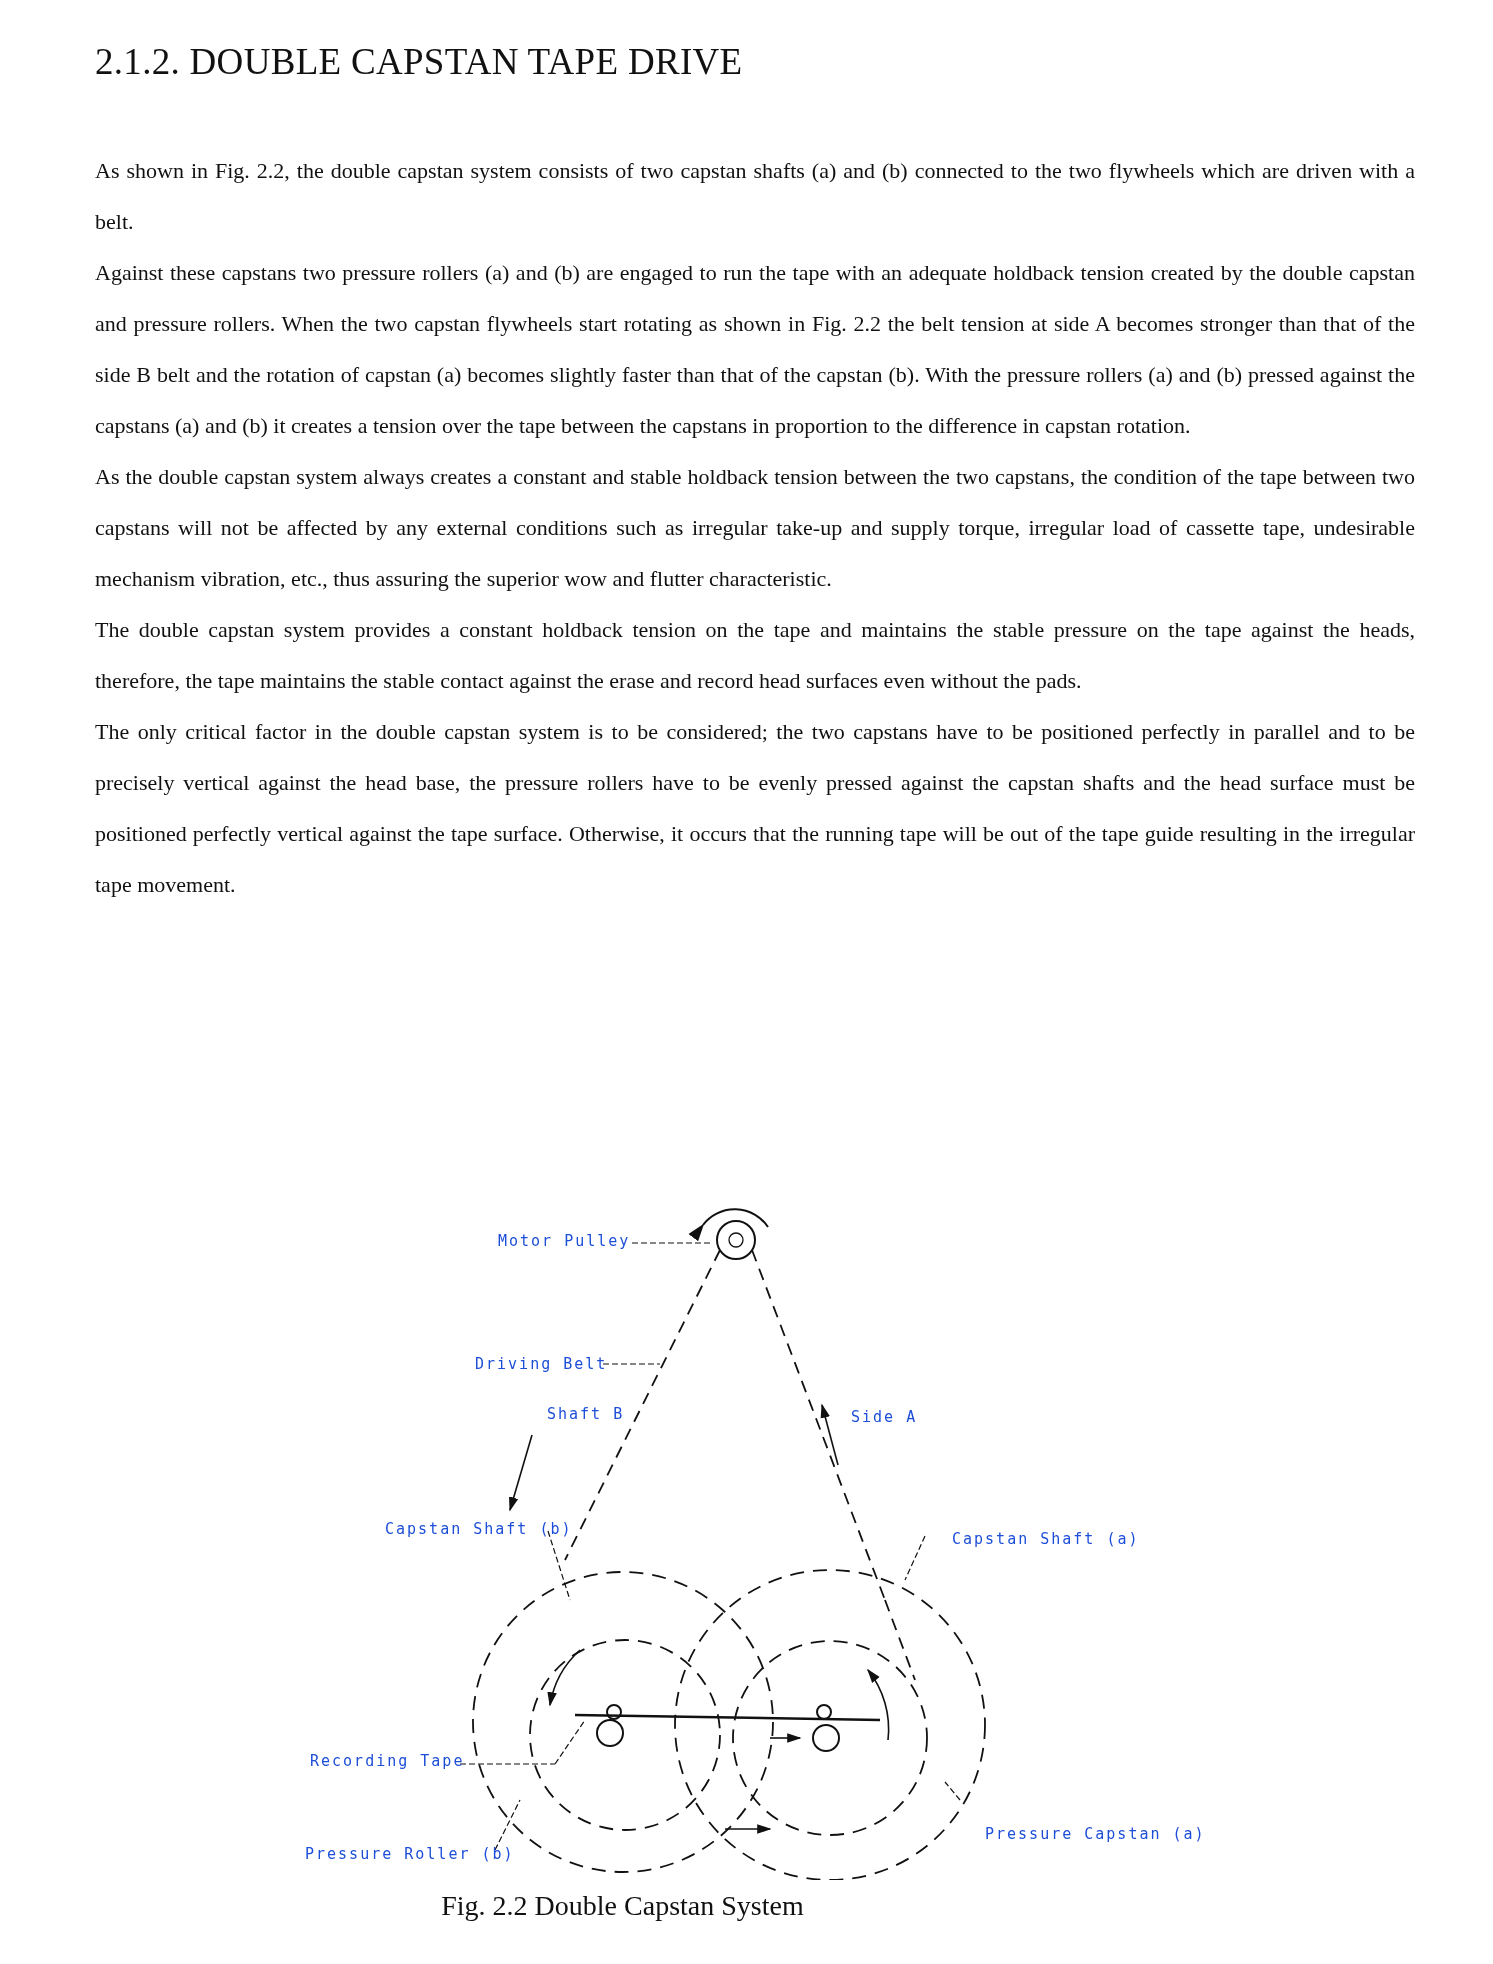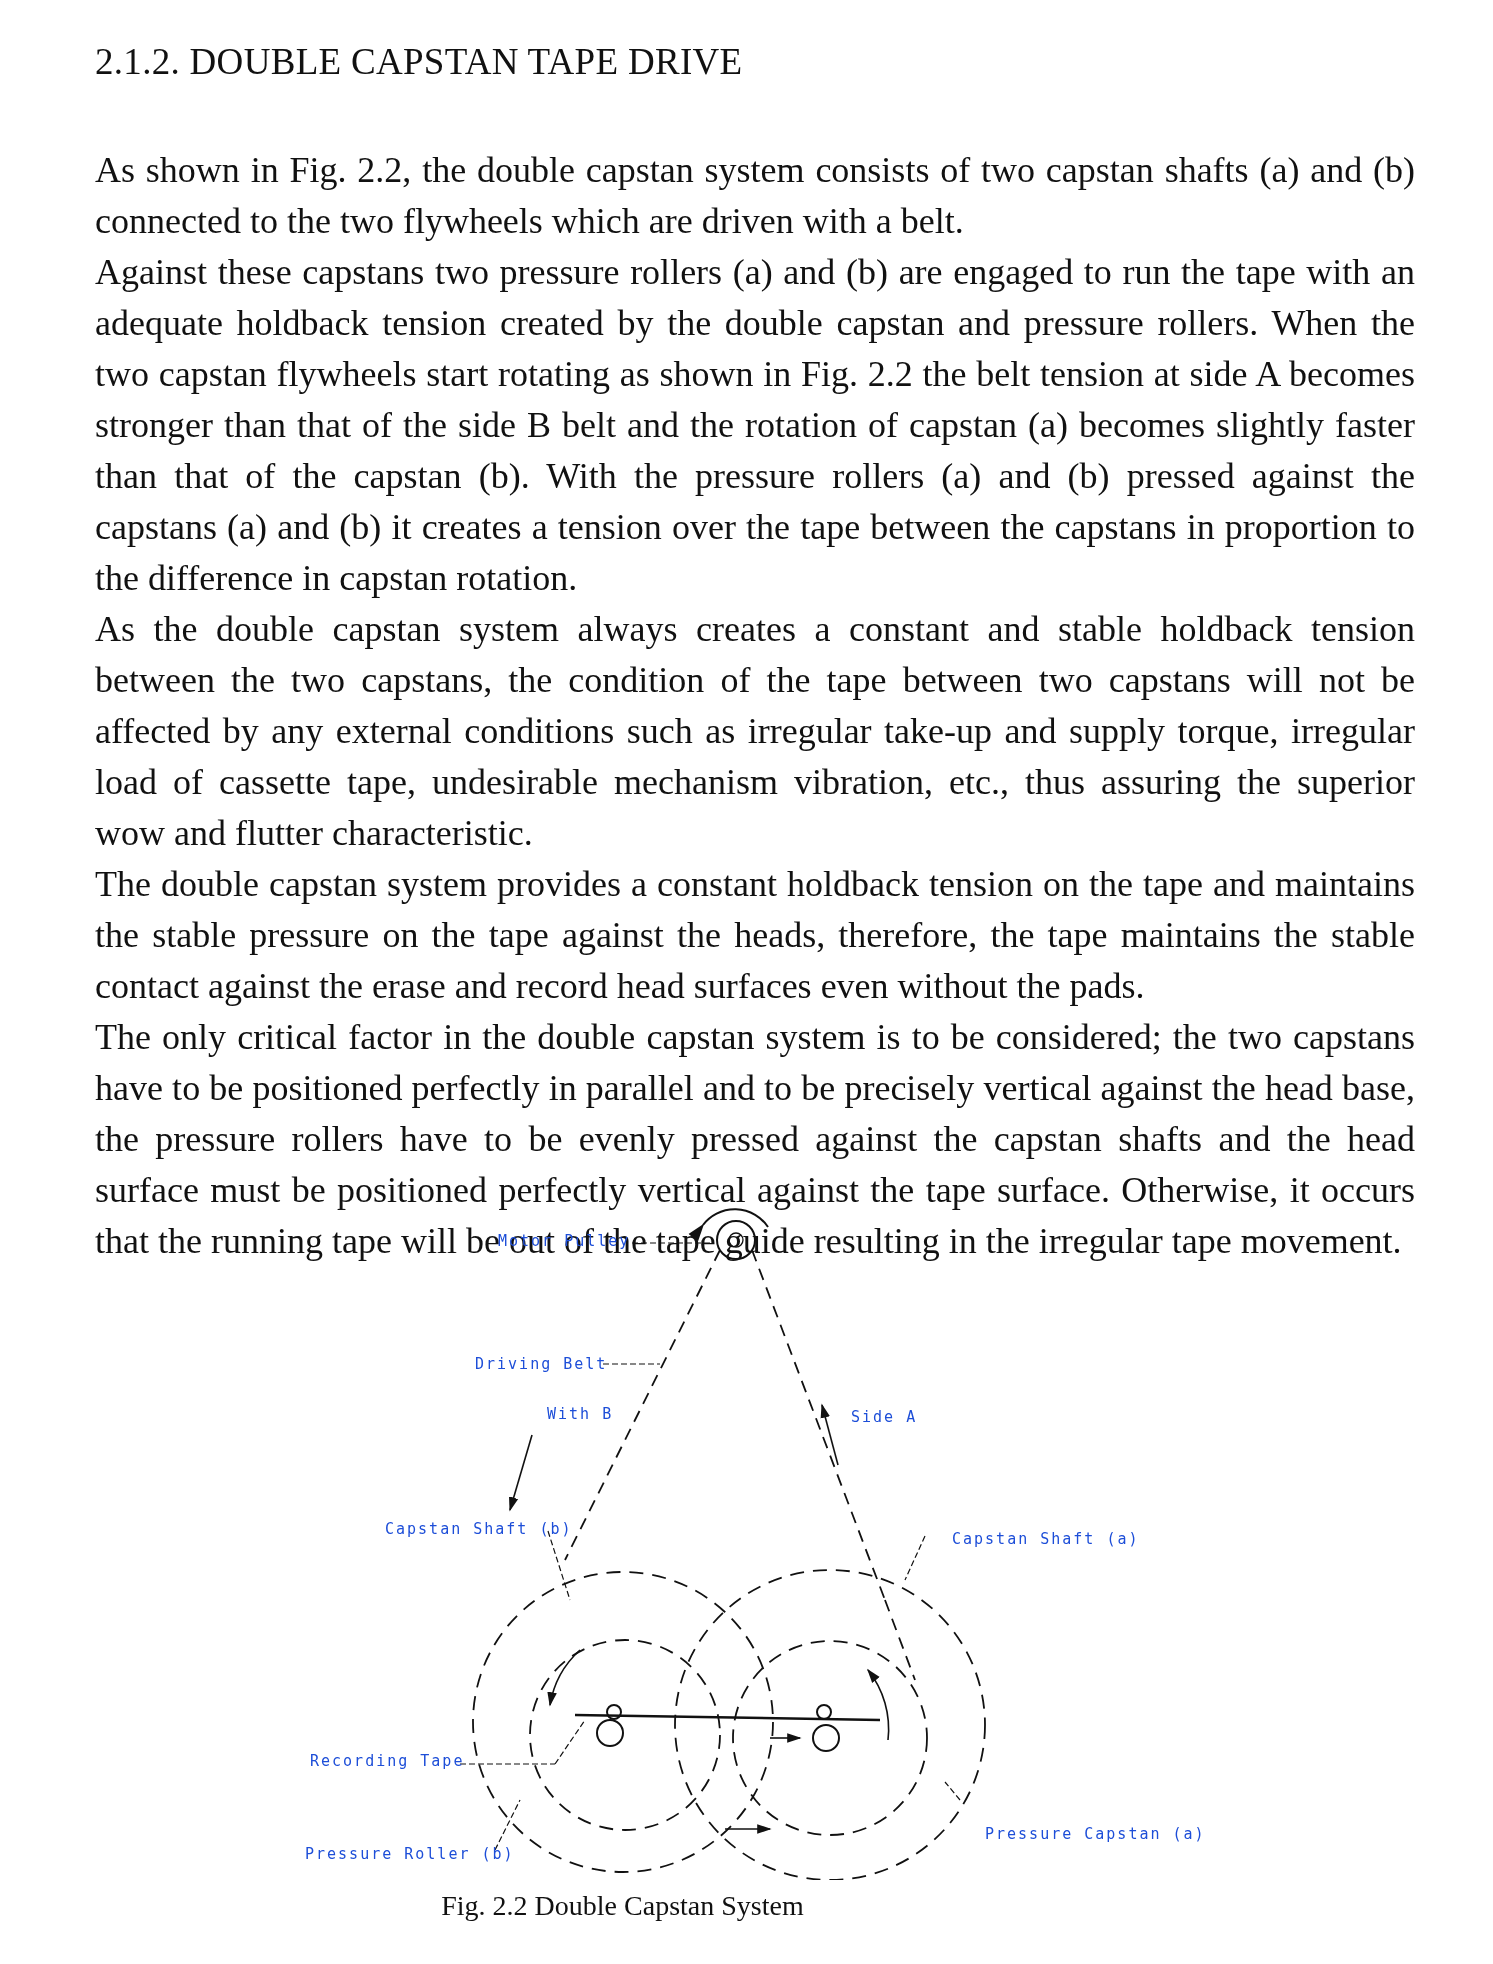--- a/index.html
+++ b/index.html
@@ -5,21 +5,21 @@
     html, body { margin: 0; padding: 0; background: #ffffff; }
     body { width: 1493px; height: 1964px; position: relative; overflow: hidden; color: #111; }
     .heading {
       position: absolute; left: 95px; top: 40px;
       font-family: "Liberation Serif", "DejaVu Serif", serif;
       font-size: 37px; letter-spacing: 0.3px; white-space: nowrap;
     }
     .body-text {
       position: absolute; left: 95px; top: 145px; width: 1320px;
       font-family: "Liberation Serif", "DejaVu Serif", serif;
-      font-size: 36px; line-height: 51px;
+      font-size: 22px; line-height: 51px;
     }
     .para { margin: 0; text-align: justify; }
     .para + .para { margin-top: 0px; }
     .figure { position: absolute; left: 0; top: 1180px; width: 1493px; height: 700px; }
     .figure svg { position: absolute; left: 0; top: 0; }
     .lbl {
       position: absolute; white-space: nowrap;
       font-family: "DejaVu Sans Mono", "Liberation Mono", monospace;
       font-size: 15px; letter-spacing: 2px; color: #1d4ed8;
     }
@@ -92,21 +92,21 @@
         <line x1="460" y1="1764" x2="555" y2="1764"></line>
         <line x1="555" y1="1764" x2="585" y2="1720"></line>
         <line x1="495" y1="1850" x2="520" y2="1800"></line>
         <line x1="960" y1="1800" x2="945" y2="1782"></line>
       </g>
     </g>
   </svg>
 
   <div class="lbl" style="left:498px; top:52px;">Motor Pulley</div>
   <div class="lbl" style="left:475px; top:175px;">Driving Belt</div>
-  <div class="lbl" style="left:547px; top:225px;">With B</div>
+  <div class="lbl" style="left:547px; top:225px;">Shaft B</div>
   <div class="lbl" style="left:851px; top:228px;text-align:center;">Side A</div>
   <div class="lbl" style="left:385px; top:340px;">Capstan Shaft (b)</div>
   <div class="lbl" style="left:952px; top:350px;">Capstan Shaft (a)</div>
   <div class="lbl" style="left:310px; top:572px;">Recording Tape</div>
   <div class="lbl" style="left:305px; top:665px;">Pressure Roller (b)</div>
   <div class="lbl" style="left:985px; top:645px;">Pressure Capstan (a)</div>
 </div>
 
 <div class="caption">Fig. 2.2 Double Capstan System</div>
 

